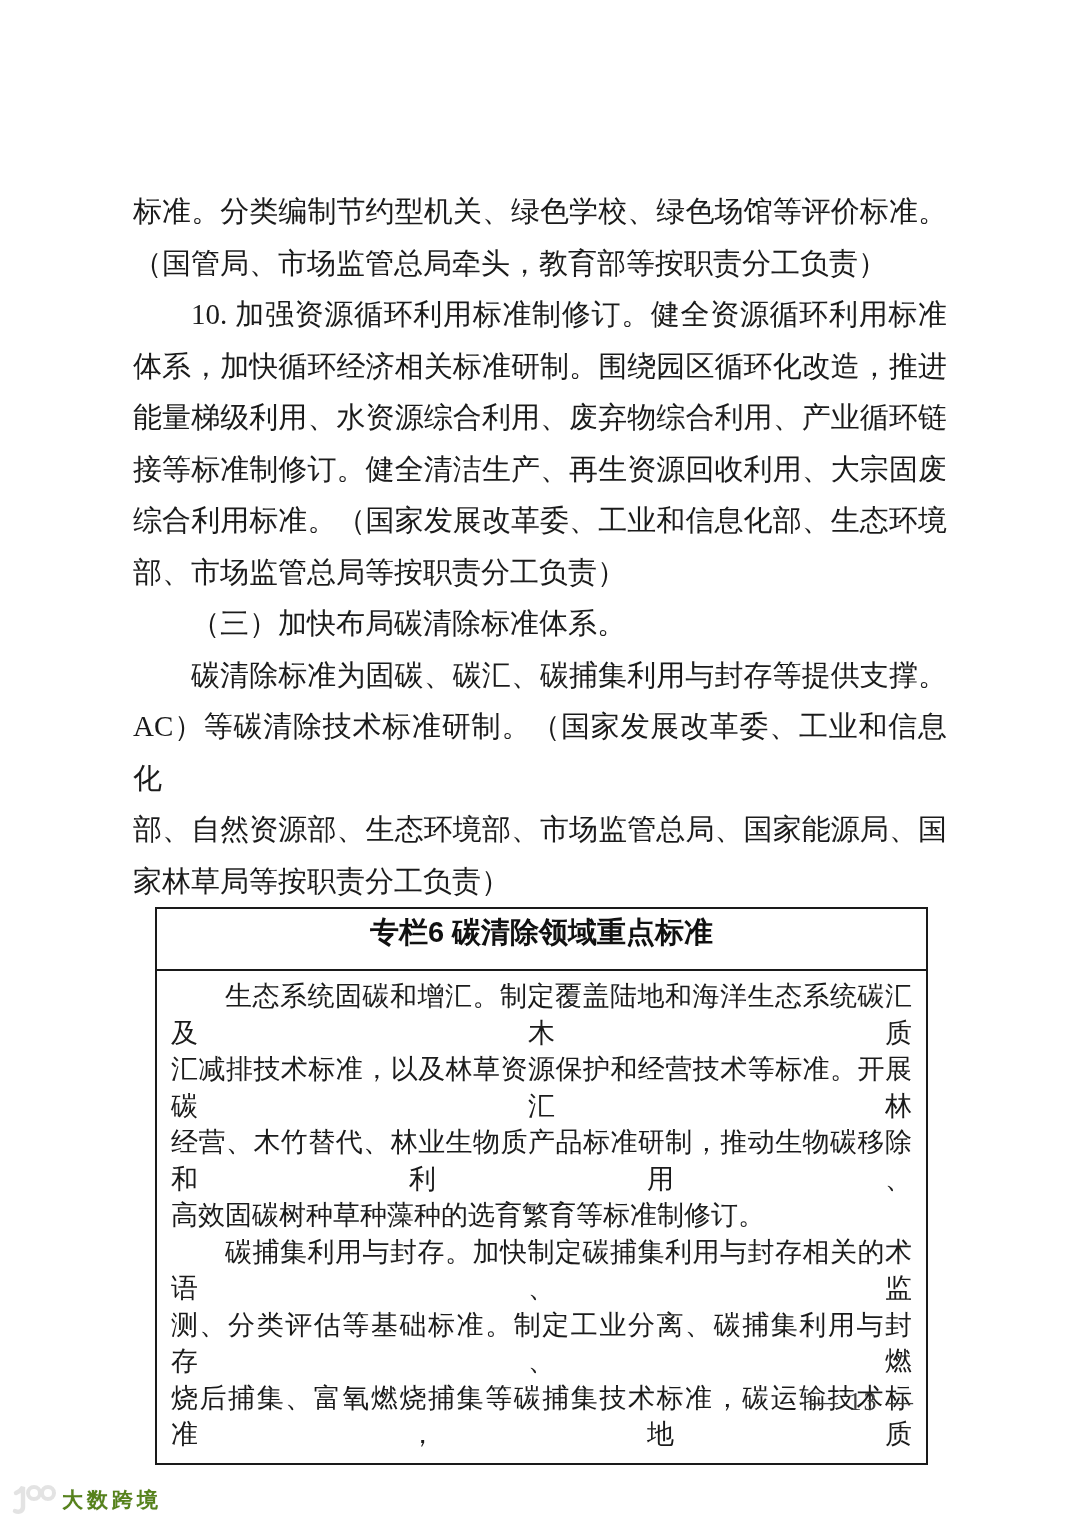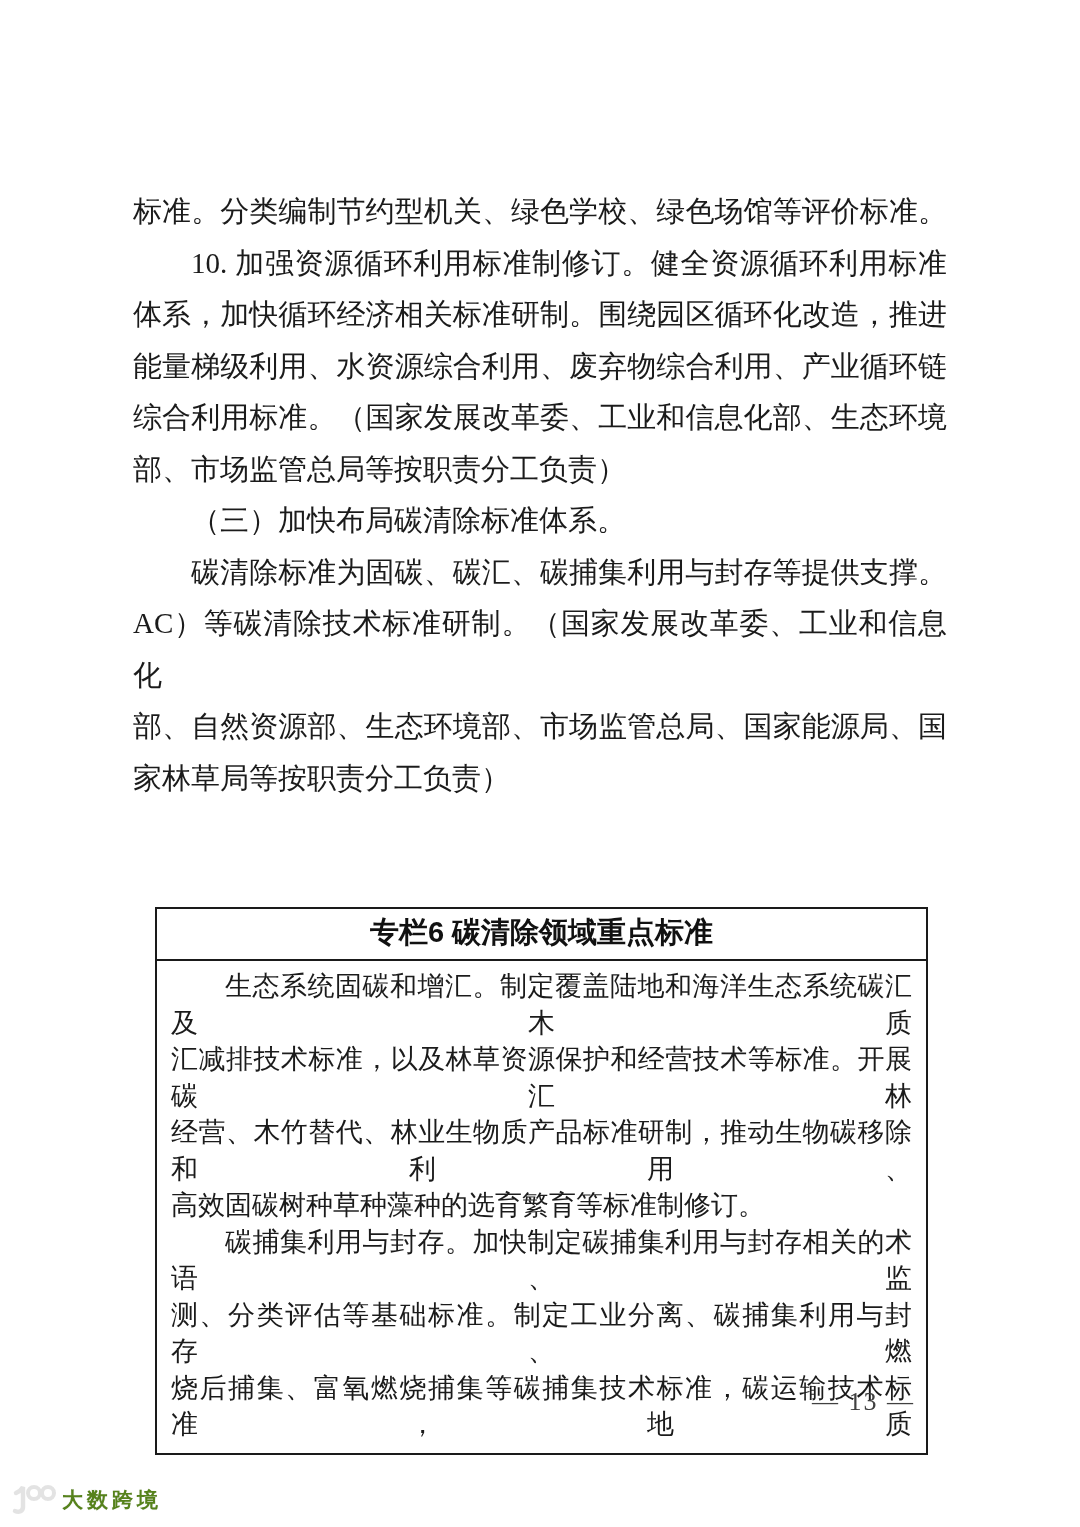--- a/index.html
+++ b/index.html
@@ -33,21 +33,21 @@
   .line.indent { text-indent: 2em; }
 
   .column-box {
     position: absolute;
     left: 155px; top: 907px;
     width: 773px;
     border: 2px solid #1a1a1a;
     background: #ffffff;
   }
   .column-box .box-title {
-    height: 52px;
+    height: 62px;
     line-height: 46px;
     text-align: center;
     font-size: 29px;
     font-weight: bold;
     font-family: "Liberation Sans", "DejaVu Sans", sans-serif;
     border-bottom: 2px solid #1a1a1a;
     color: #111;
   }
   .box-content {
     padding: 7px 14px 10px 14px;
@@ -90,23 +90,25 @@
   }
   .watermark svg { display: block; }
 </style>
 </head>
 <body>
 
 <div class="page">
 
   <div class="body-text">
     <div class="line justify">标准。分类编制节约型机关、绿色学校、绿色场馆等评价标准。</div>
+    <div class="line">（国管局、市场监管总局牵头，教育部等按职责分工负责）</div>
     <div class="line justify indent">10. 加强资源循环利用标准制修订。健全资源循环利用标准</div>
     <div class="line justify">体系，加快循环经济相关标准研制。围绕园区循环化改造，推进</div>
     <div class="line justify">能量梯级利用、水资源综合利用、废弃物综合利用、产业循环链</div>
+    <div class="line justify">接等标准制修订。健全清洁生产、再生资源回收利用、大宗固废</div>
     <div class="line justify">综合利用标准。（国家发展改革委、工业和信息化部、生态环境</div>
     <div class="line">部、市场监管总局等按职责分工负责）</div>
     <div class="line indent">（三）加快布局碳清除标准体系。</div>
     <div class="line justify indent">碳清除标准为固碳、碳汇、碳捕集利用与封存等提供支撑。</div>
     <div class="line justify">AC）等碳清除技术标准研制。（国家发展改革委、工业和信息化</div>
     <div class="line justify">部、自然资源部、生态环境部、市场监管总局、国家能源局、国</div>
     <div class="line">家林草局等按职责分工负责）</div>
   </div>
 
   <div class="column-box">

